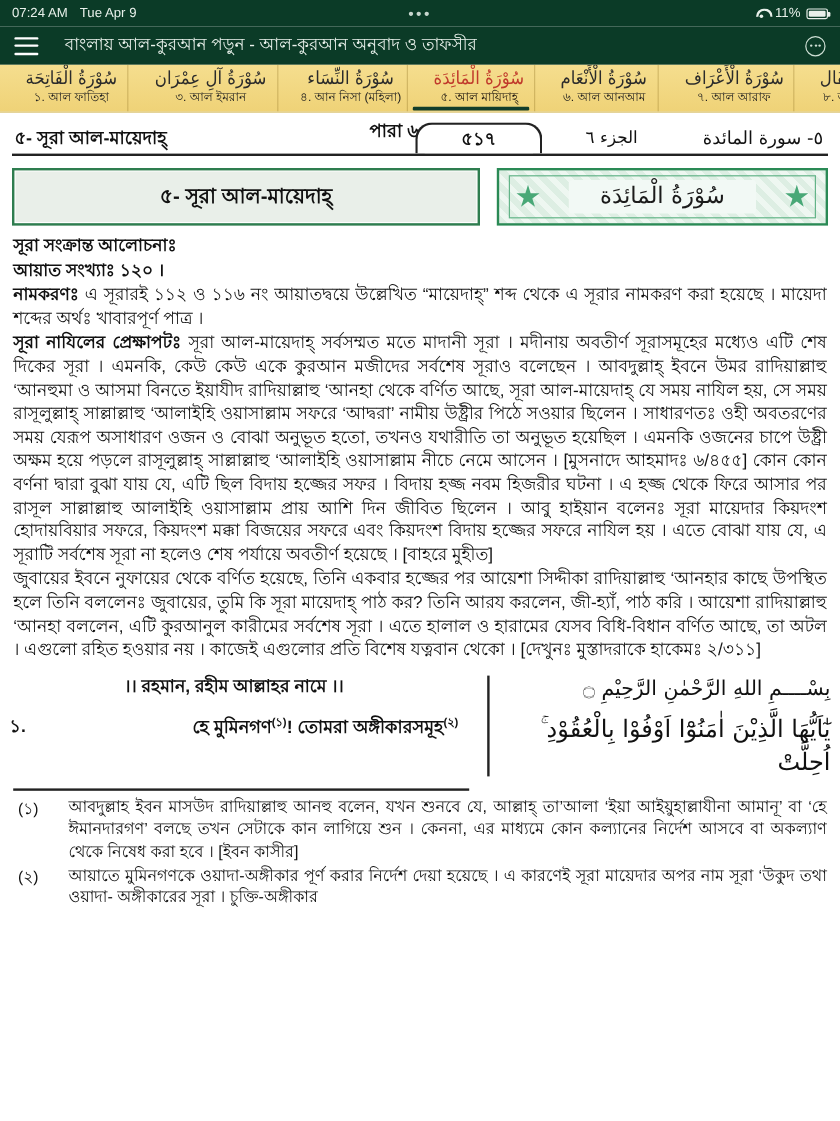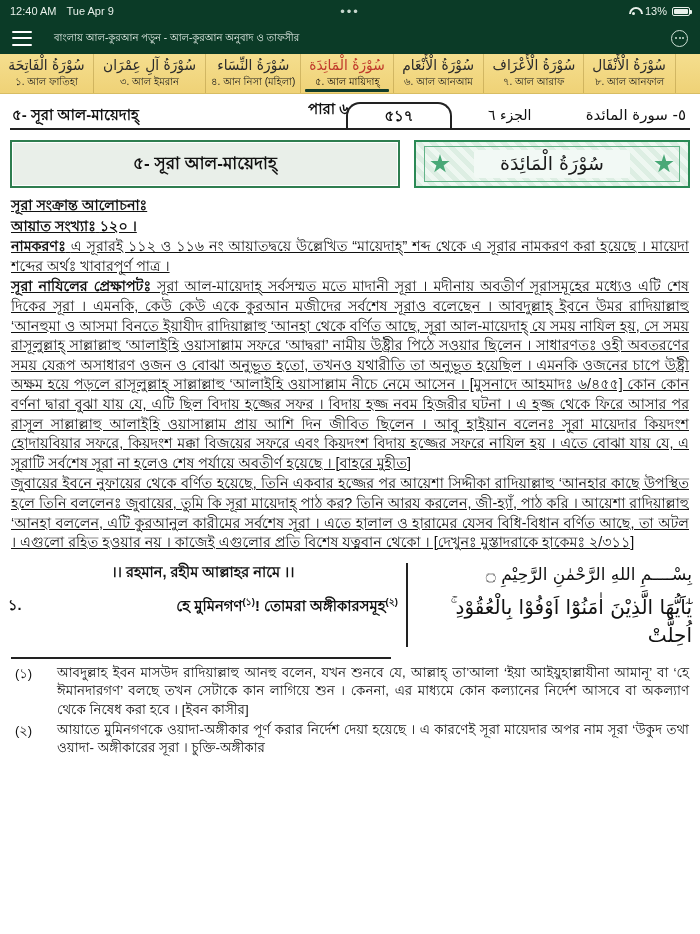--- a/index.html
+++ b/index.html
@@ -53,21 +53,21 @@
     background:#0b3b27;
     display:flex;
     align-items:center;
     padding:0 12px;
     color:#ffffff;
   }
   .hamburger{ width:20px; height:15px; display:flex; flex-direction:column; justify-content:space-between; cursor:pointer;}
   .hamburger span{ display:block; height:2px; background:#fff; border-radius:1px;}
   .appbar-title{
     margin-left:22px;
-    font-size:10px;
+    font-size:14px;
     color:#eaf2ec;
     white-space:nowrap;
   }
   .overflow-ico{
     margin-left:auto;
     width:17px;height:17px;border:1.2px solid #cfe0d5;border-radius:50%;
     display:flex;align-items:center;justify-content:center;gap:1.5px;
     cursor:pointer;
   }
   .overflow-ico i{ width:2px;height:2px;background:#cfe0d5;border-radius:50%; display:block;}
@@ -82,21 +82,21 @@
     border-bottom:1px solid #d8bd63;
   }
   .tab{
     flex:0 0 auto;
     min-width:72px;
     position:relative;
     display:flex;
     flex-direction:column;
     align-items:center;
     justify-content:flex-start;
-    padding:1px 5px 0 5px;
+    padding:1px 5px 0 18px;
     cursor:pointer;
     border-right:1px solid rgba(150,120,40,.35);
   }
   .tab .ar{
     font-family:"DejaVu Sans", sans-serif;
     font-size:15px;
     line-height:20px;
     color:#2b2b2b;
     white-space:nowrap;
     transform:scaleX(.92);
@@ -195,35 +195,34 @@
   }
 
   
   .bodytext{ margin:8px 3px 0 3px; }
   .bodytext p{
     font-size:14.3px;
     line-height:19.6px;
     text-align:justify;
     margin-bottom:1px;
     color:#111;
-    text-decoration:underline;
   }
   .bodytext p.lead{ margin-top:2px; }
   .bodytext .b{ font-weight:bold; }
 
   
   .ayahblock{
     margin-top:8px;
     display:flex;
     position:relative;
     min-height:74px;
   }
   .ayah-left{
     flex:0 0 398px;
-    padding-right:8px;
+    padding-right:24px;
   }
   .ayah-divider{
     position:absolute;
     left:398px;top:2px;bottom:2px;width:2px;background:#222;
   }
   .ayah-right{
     flex:1 1 auto;
     padding-left:16px;
     text-align:right;
     font-family:"DejaVu Sans", sans-serif;
@@ -258,27 +257,27 @@
   .fn .marker{ flex:0 0 46px; font-size:13px; padding-left:4px;}
   .fn .fntext{
     flex:1 1 auto; font-size:13.4px; line-height:18.4px; text-align:justify;
   }
 </style>
 </head>
 <body>
 
 <div class="statusbar">
   <div class="sb-left">
-    <span>12:40 AM</span>
+    <span>07:24 AM</span>
     <span>Tue Apr 9</span>
   </div>
   <div class="sb-center">•••</div>
   <div class="sb-right">
     <span class="wifi-ico"></span>
-    <span>13%</span>
+    <span>11%</span>
     <span class="batt"></span>
   </div>
 </div>
 
 <div class="appbar">
   <div class="hamburger">
     <span></span>
     <span></span>
     <span></span>
   </div>

